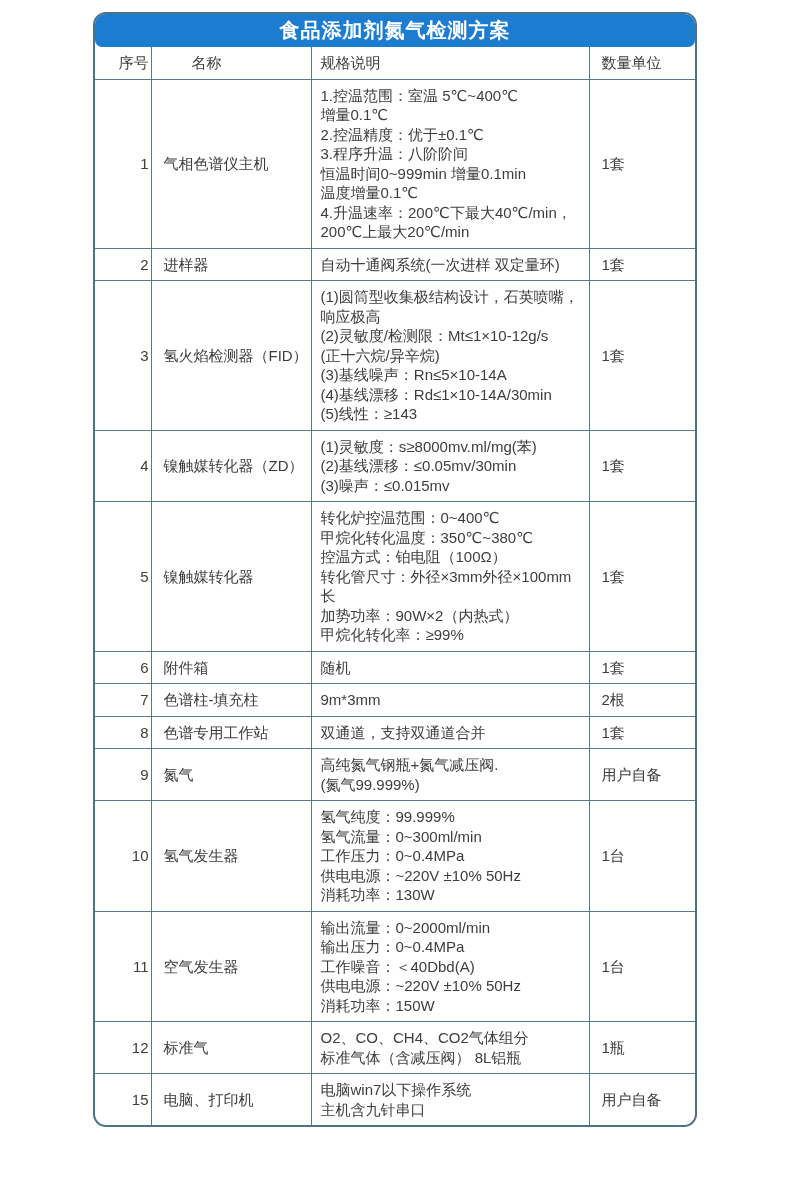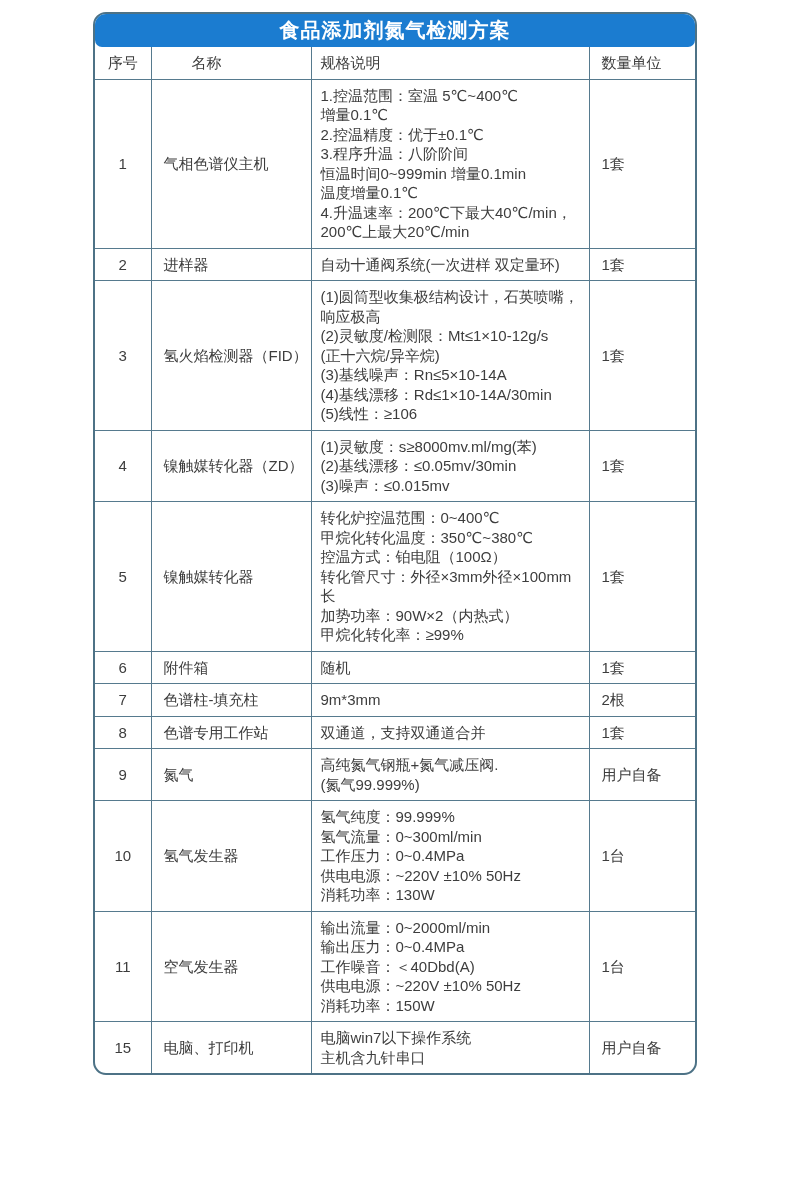--- a/index.html
+++ b/index.html
@@ -46,21 +46,21 @@
     border:1px solid var(--grid);
     vertical-align:middle;
     line-height:1.3;
     color:var(--text);
   }
   .spec-table th{font-weight:400;}
   .spec-table th:first-child,.spec-table td:first-child{border-left:none;}
   .spec-table th:last-child,.spec-table td:last-child{border-right:none;margin-left:40px;}
   .spec-table thead th{border-top:none;}
   .spec-table tbody tr:last-child td{border-bottom:none;}
-  .c-no{width:56px;text-align:center;padding:6px 2px;margin-top:26px;}
+  .c-no{width:56px;text-align:right;padding:6px 2px;margin-top:26px;}
   .c-name{width:160px;text-align:left;padding:6px 2px 6px 12px;white-space:nowrap;}
   .c-spec{width:278px;text-align:left;padding:6px 4px 6px 9px;white-space:pre-line;margin-left:28px;}
   .c-qty{width:110px;text-align:left;padding:6px 2px 6px 12px;white-space:nowrap;}
 </style>
 </head>
 <body>
 
 <div class="doc">
   <div class="title-band">食品添加剂氮气检测方案</div>
   <table class="spec-table">
@@ -102,21 +102,21 @@
 
   <tr>
     <td class="c-no">3</td>
     <td class="c-name">氢火焰检测器（FID）</td>
     <td class="c-spec">(1)圆筒型收集极结构设计，石英喷嘴，
 响应极高
 (2)灵敏度/检测限：Mt≤1×10-12g/s
 (正十六烷/异辛烷)
 (3)基线噪声：Rn≤5×10-14A
 (4)基线漂移：Rd≤1×10-14A/30min
-(5)线性：≥106</td>
+(5)线性：≥143</td>
     <td class="c-qty">1套</td>
   </tr>
 
   <tr>
     <td class="c-no">4</td>
     <td class="c-name">镍触媒转化器（ZD）</td>
     <td class="c-spec">(1)灵敏度：s≥8000mv.ml/mg(苯)
 (2)基线漂移：≤0.05mv/30min
 (3)噪声：≤0.015mv</td>
     <td class="c-qty">1套</td>
@@ -178,20 +178,27 @@
     <td class="c-no">11</td>
     <td class="c-name">空气发生器</td>
     <td class="c-spec">输出流量：0~2000ml/min
 输出压力：0~0.4MPa
 工作噪音：＜40Dbd(A)
 供电电源：~220V ±10% 50Hz
 消耗功率：150W</td>
     <td class="c-qty">1台</td>
   </tr>
 
+  <tr>
+    <td class="c-no">12</td>
+    <td class="c-name">标准气</td>
+    <td class="c-spec">O2、CO、CH4、CO2气体组分
+标准气体（含减压阀） 8L铝瓶</td>
+    <td class="c-qty">1瓶</td>
+  </tr>
 
 
 
   <tr>
     <td class="c-no">15</td>
     <td class="c-name">电脑、打印机</td>
     <td class="c-spec">电脑win7以下操作系统
 主机含九针串口</td>
     <td class="c-qty">用户自备</td>
   </tr>

